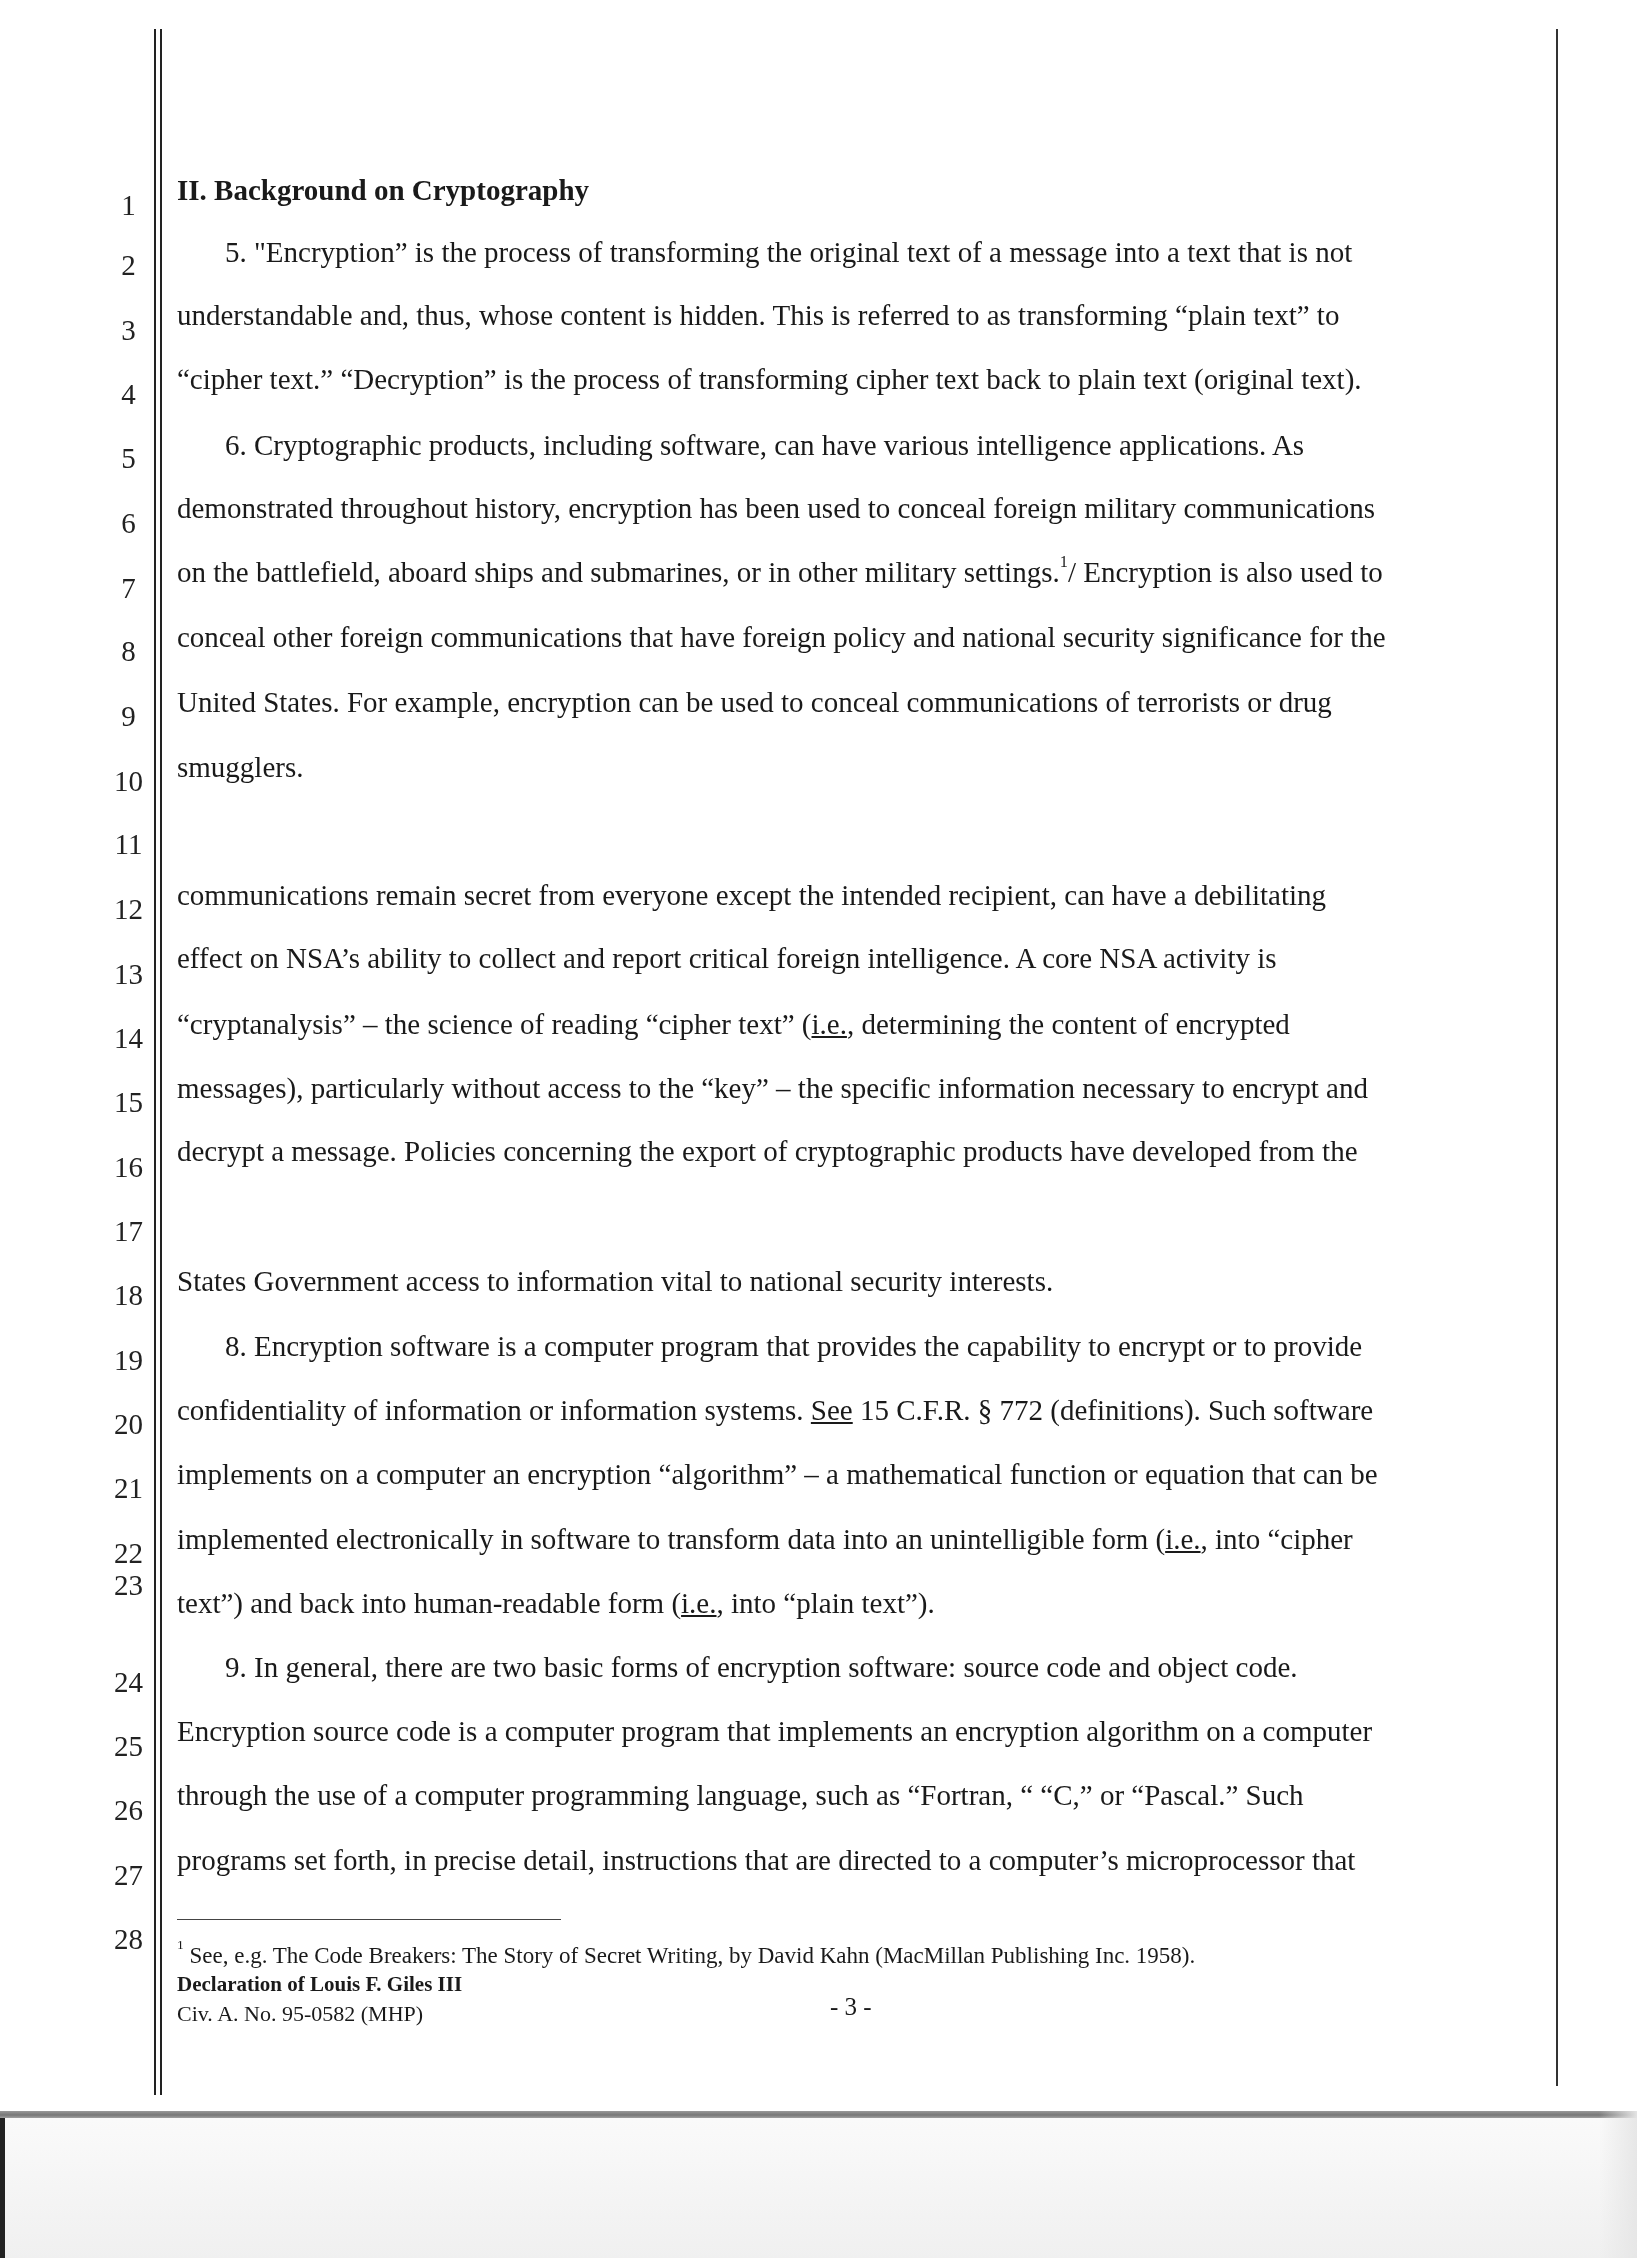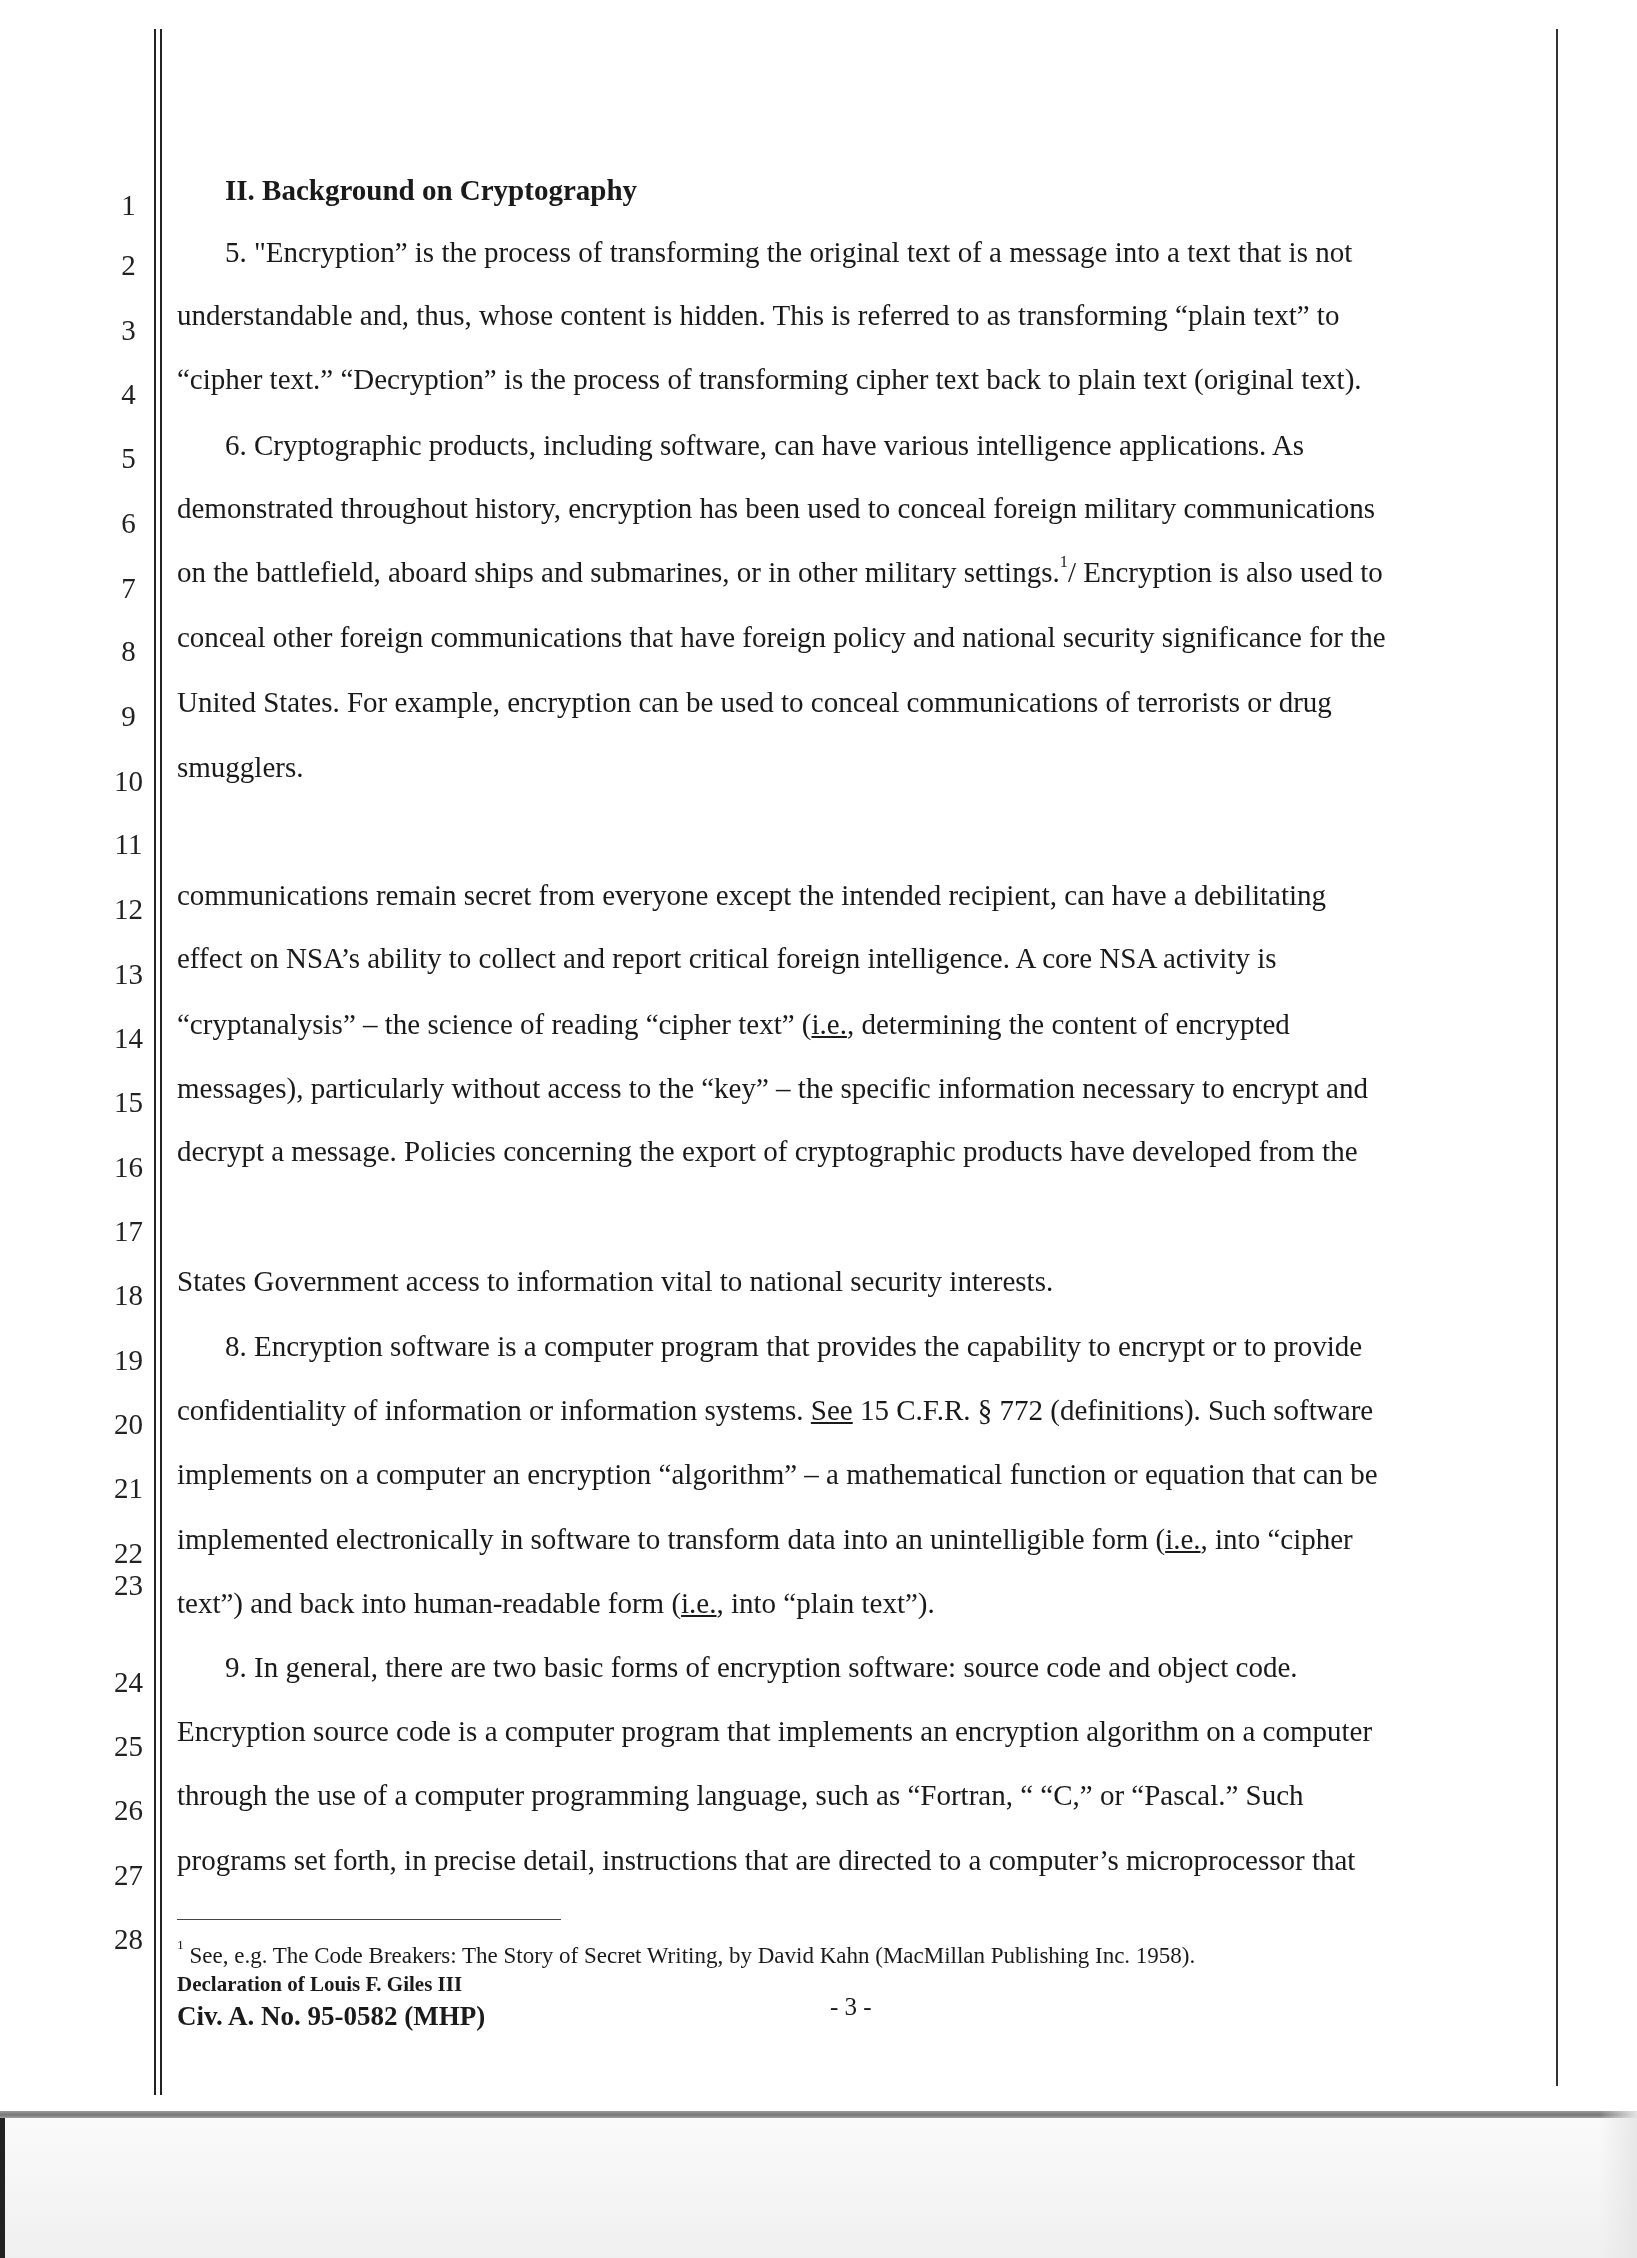--- a/index.html
+++ b/index.html
@@ -12,34 +12,34 @@
   .page { position: absolute; left: 0; top: 0; width: 1638px; height: 2095px; background: #fff; }
   .rule-left-1 { position: absolute; left: 154px; top: 29px; width: 1.9px; height: 2066px; background: #222; }
   .rule-left-2 { position: absolute; left: 160px; top: 29px; width: 1.9px; height: 2066px; background: #222; }
   .rule-right { position: absolute; left: 1556px; top: 29px; width: 1.9px; height: 2057px; background: #333; }
   .line-num {
     position: absolute; left: 114px; width: 29px; text-align: center;
     font-size: 29px; color: #222;
   }
   .heading {
     position: absolute; left: 177px; top: 174px;
-    font-size: 29px; font-weight: bold; margin-left: 48px;
+    font-size: 29px; font-weight: bold;
   }
   .body-line {
     position: absolute; left: 177px; width: 1371px;
     font-size: 29px; white-space: nowrap; line-height: 33px;
   }
   .indent { padding-left: 48px; }
   u { text-decoration: underline; }
   sup { font-size: 16.4px; vertical-align: top; line-height: 0; position: relative; top: 5.8px; }
   .fn-rule { position: absolute; left: 177px; top: 1919px; width: 384px; height: 1px; background: #444; }
   .footnote { position: absolute; left: 177px; top: 1943px; font-size: 23px; white-space: nowrap; }
   .footnote sup { font-size: 13.5px; top: 1.9px; }
   .footer-1 { position: absolute; left: 177px; top: 1972px; font-size: 21px; font-weight: bold; }
-  .footer-2 { position: absolute; left: 177px; top: 2001px; font-size: 27px; font-weight: bold; }
+  .footer-2 { position: absolute; left: 177px; top: 2001px; font-size: 22px; font-weight: normal; }
   .page-num { position: absolute; left: 830px; top: 1993px; font-size: 25px; }
   .scan-shadow {
     position: absolute; left: 0; top: 2111px; width: 1638px; height: 9.7px;
     background: linear-gradient(to bottom, #999 0%, #777 40%, #ccc 100%);
   }
   .scan-bottom {
     position: absolute; left: 0; top: 2118px; width: 1638px; height: 140px;
     background: linear-gradient(to bottom, #fafafa, #f0f0f0);
   }
   .scan-left-edge { position: absolute; left: 0; top: 2118px; width: 4.8px; height: 140px; background: #222; }

